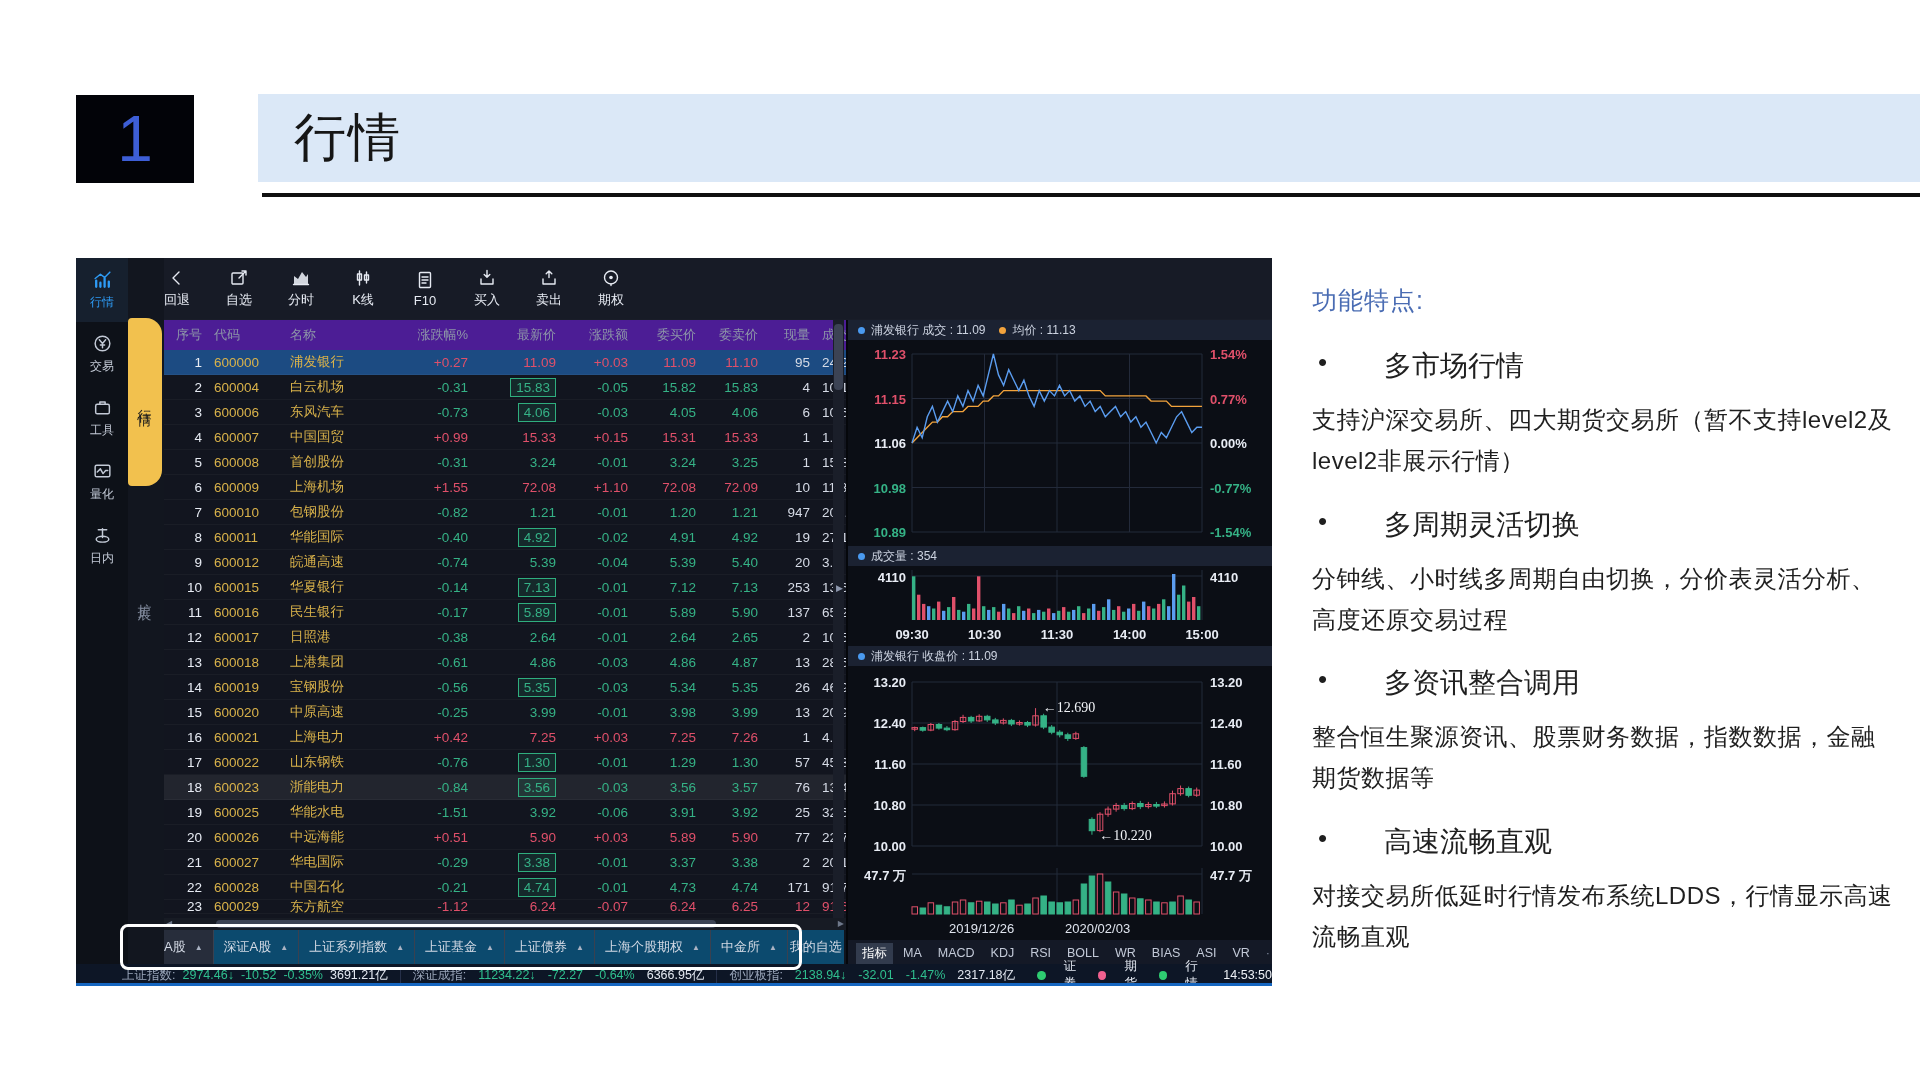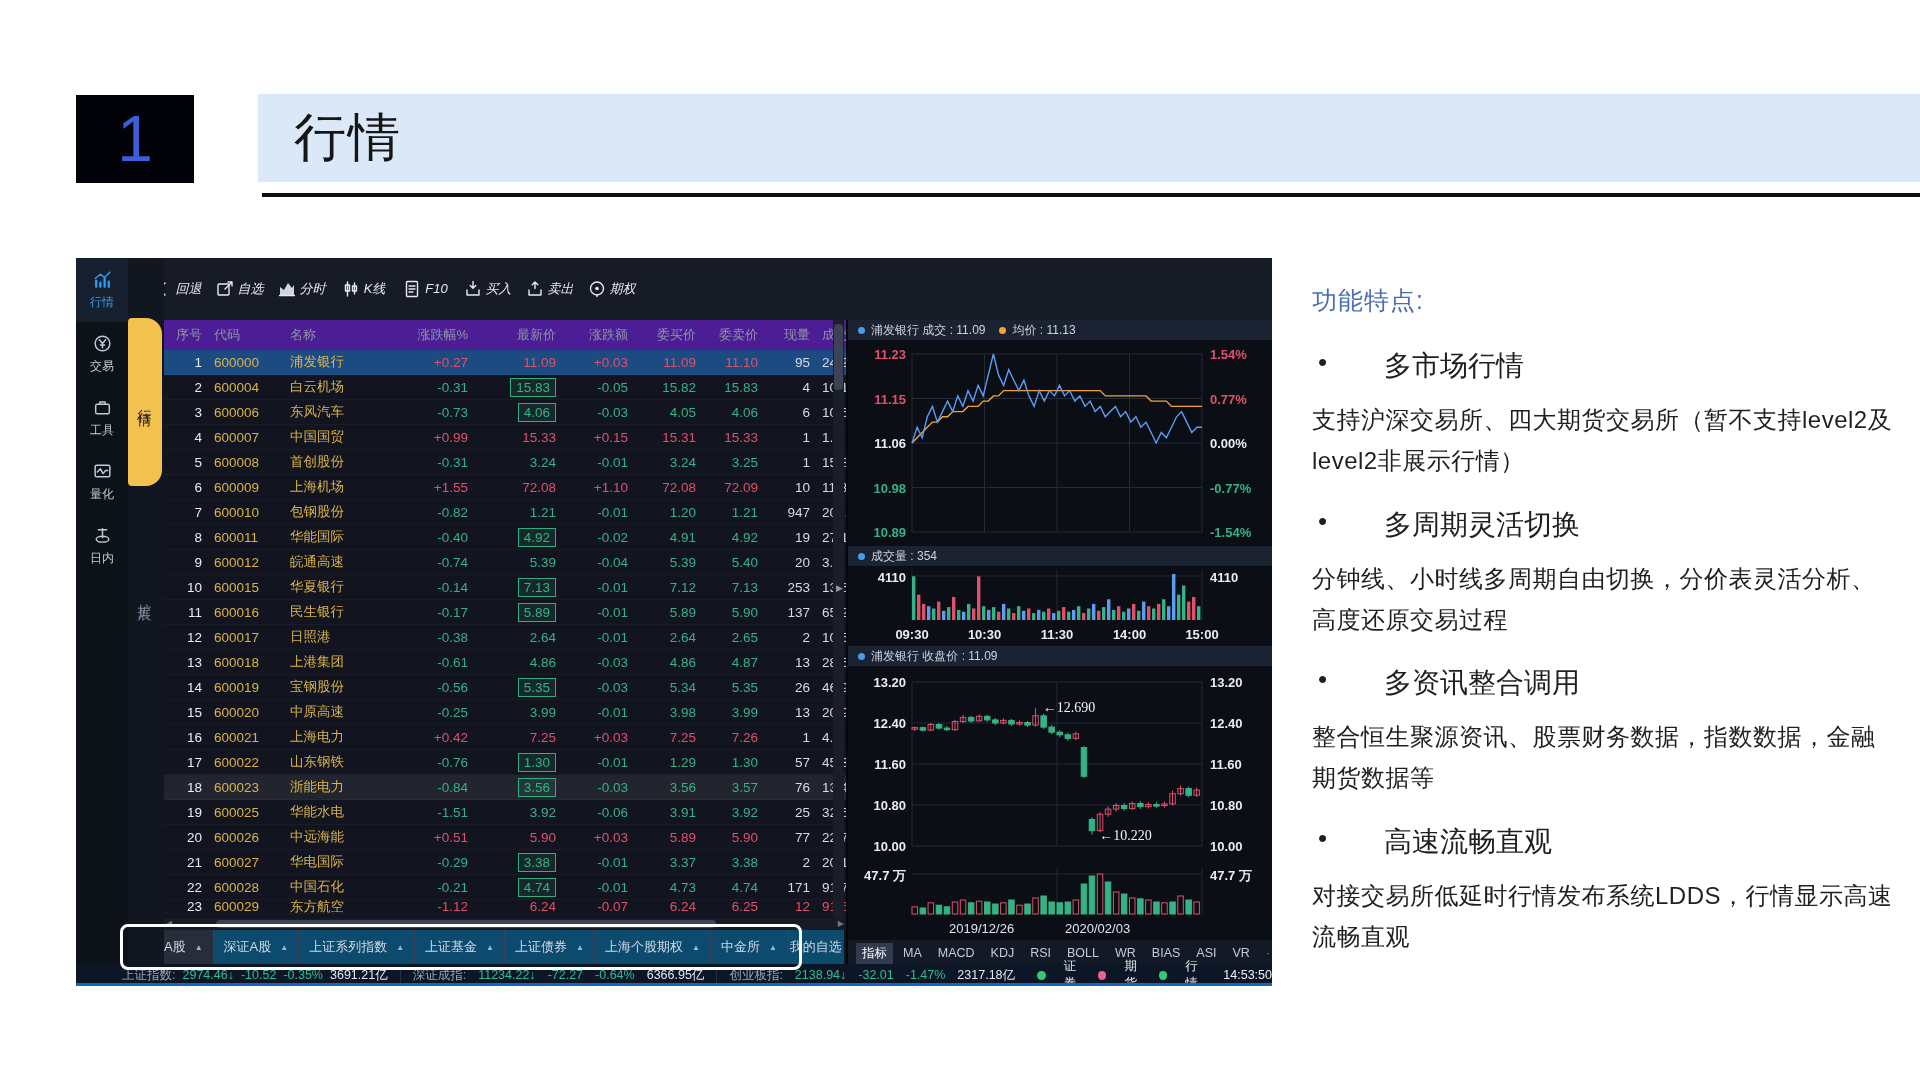--- a/index.html
+++ b/index.html
@@ -36,22 +36,22 @@
     cursor:pointer; }
   .side-tab span { writing-mode:vertical-rl; letter-spacing:4px; font-size:14px; }
   .side-tab.active { top:60px; height:168px; background:#f2c14e; border-radius:4px 16px 16px 4px; }
   .side-tab.active span { color:#1c1c1c; }
   .side-tab.extend { top:290px; height:96px; }
   .side-tab.extend span { color:#7e8799; }
 
   
   .toolbar { position:absolute; left:52px; top:0; width:1144px; height:62px; background:#171b26;
     display:flex; align-items:center; padding-left:18px; border-bottom:1px solid #20253244; z-index:1; }
-  .tb-item { width:62px; height:56px; display:flex; flex-direction:row; align-items:center;
-    justify-content:center; gap:3px; cursor:pointer;font-style:italic; }
+  .tb-item { width:62px; height:56px; display:flex; flex-direction:column; align-items:center;
+    justify-content:center; gap:3px; cursor:pointer; }
   .tb-item span { font-size:13px; color:#e6eaf2; }
   .tb-item svg { stroke:#e6eaf2; }
 
   
   .grid-cols { display:grid; grid-template-columns:44px 76px 104px 86px 88px 72px 68px 62px 52px 30px; }
   .table-head { position:absolute; left:88px; top:62px; width:682px; height:30px; background:#4c1d95;
     align-items:center; }
   .table-head .th { font-size:13px; color:#8d96a8; padding:0 6px; text-align:right; white-space:nowrap; overflow:hidden; }
   .table-head .th.l { text-align:left; }
   .table-body { position:absolute; left:88px; top:92px; width:682px; height:568px; overflow:hidden; background:#12151f; }

